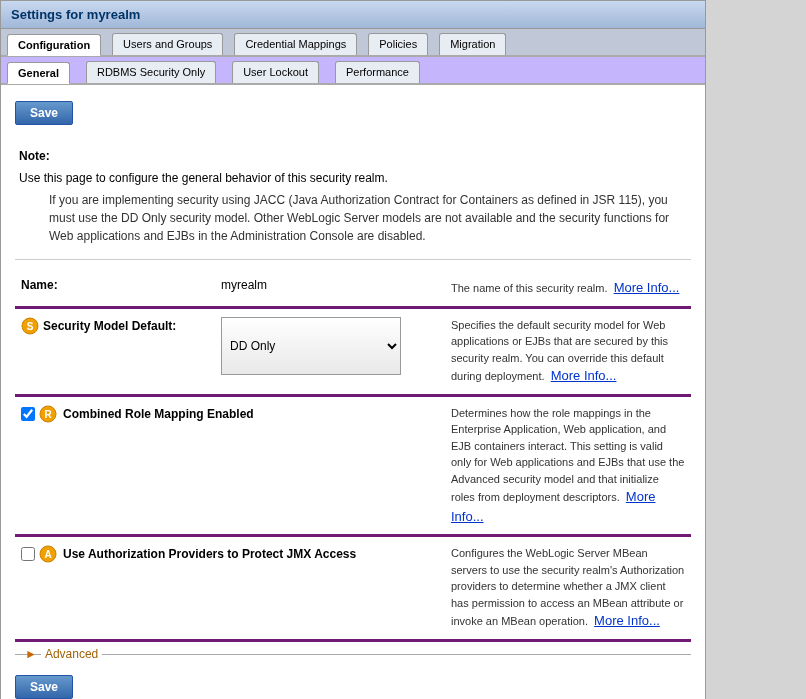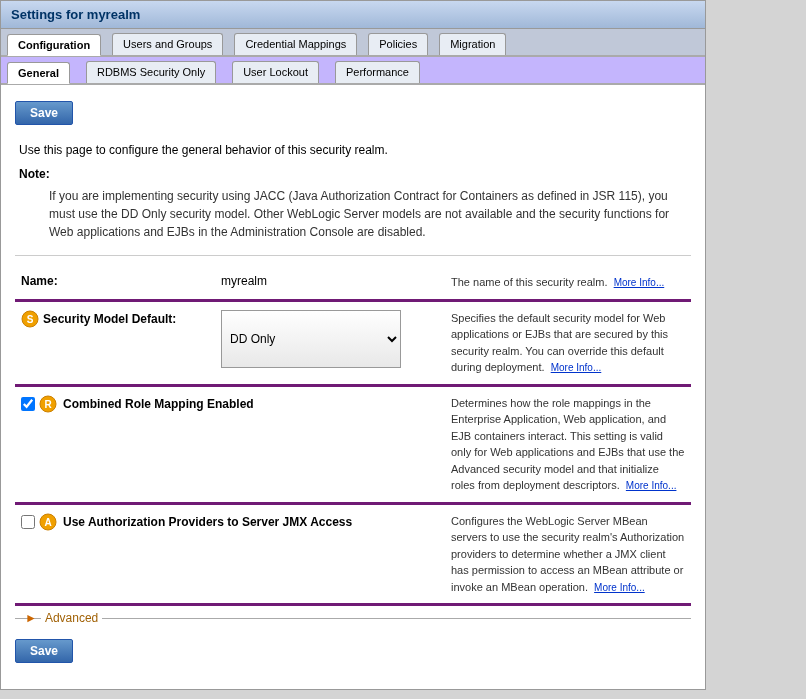--- a/index.html
+++ b/index.html
@@ -50,21 +50,21 @@
     .note-label { font-weight: bold; }
     .note-indent { padding-left: 30px; margin-top: 4px; line-height: 1.5; color: #333; }
 
     .fields-table { width: 100%; border-collapse: collapse; }
     .fields-table tr { border-bottom: 3px solid #701a75; }
     .fields-table td { padding: 8px 6px; vertical-align: top; }
     .field-label { font-weight: bold; width: 200px; white-space: nowrap; }
     .field-value { width: 230px; }
     .field-desc { color: #333; font-size: 11px; line-height: 1.5; }
 
-    .more-info { color: #0033cc; cursor: pointer; text-decoration: underline; font-size: 10px; }
+    .more-info { color: #0033cc; cursor: pointer; text-decoration: underline; font-size: 13px; }
 
     select.dropdown {
       width: 180px;
       padding: 20px 4px;
       font-size: 12px;
       border: 1px solid #999;
       background: linear-gradient(to bottom, #fff, #e8e8e8);
     }
 
     .checkbox-row { display: flex; align-items: center; gap: 4px; }
@@ -115,24 +115,24 @@
     <div class="tab">Performance</div>
   </div>
 
   <div class="content-area">
 
     
     <button class="save-btn">Save</button>
 
     
     <div class="description-block">
-      <p>Use this page to configure the general behavior of this security realm.</p>
       <p style="margin-top:6px;">
         <span class="note-label">Note:</span>
       </p>
+      <p>Use this page to configure the general behavior of this security realm.</p>
       <p class="note-indent">If you are implementing security using JACC (Java Authorization Contract for Containers as defined in JSR 115), you must use the DD Only security model. Other WebLogic Server models are not available and the security functions for Web applications and EJBs in the Administration Console are disabled.</p>
     </div>
 
     
     <table class="fields-table">
 
       <tbody>
           <tr>
         <td class="field-label">
           <span>Name:</span>
@@ -194,21 +194,21 @@
       <tr>
         <td class="field-label" colspan="2">
           <div class="checkbox-row">
             <input type="checkbox" style="">
             <span style="display:inline-block;width:18px;height:18px;margin-right:2px;vertical-align:middle;">
               <svg width="18" height="18" viewBox="0 0 18 18">
                 <circle cx="9" cy="9" r="8" fill="#f0a000" stroke="#cc8000" stroke-width="1"></circle>
                 <text x="9" y="13" text-anchor="middle" font-size="10" fill="#fff" font-weight="bold">A</text>
               </svg>
             </span>
-            <span>Use Authorization Providers to Server JMX Access</span>
+            <span>Use Authorization Providers to Protect JMX Access</span>
           </div>
         </td>
         <td class="field-desc">
           <span>Configures the WebLogic Server MBean servers to use the security realm's Authorization providers to determine whether a JMX client has permission to access an MBean attribute or invoke an MBean operation.</span>
           &nbsp;<span class="more-info">More Info...</span>
         </td>
       </tr>
     </tbody>
       </table>
 

